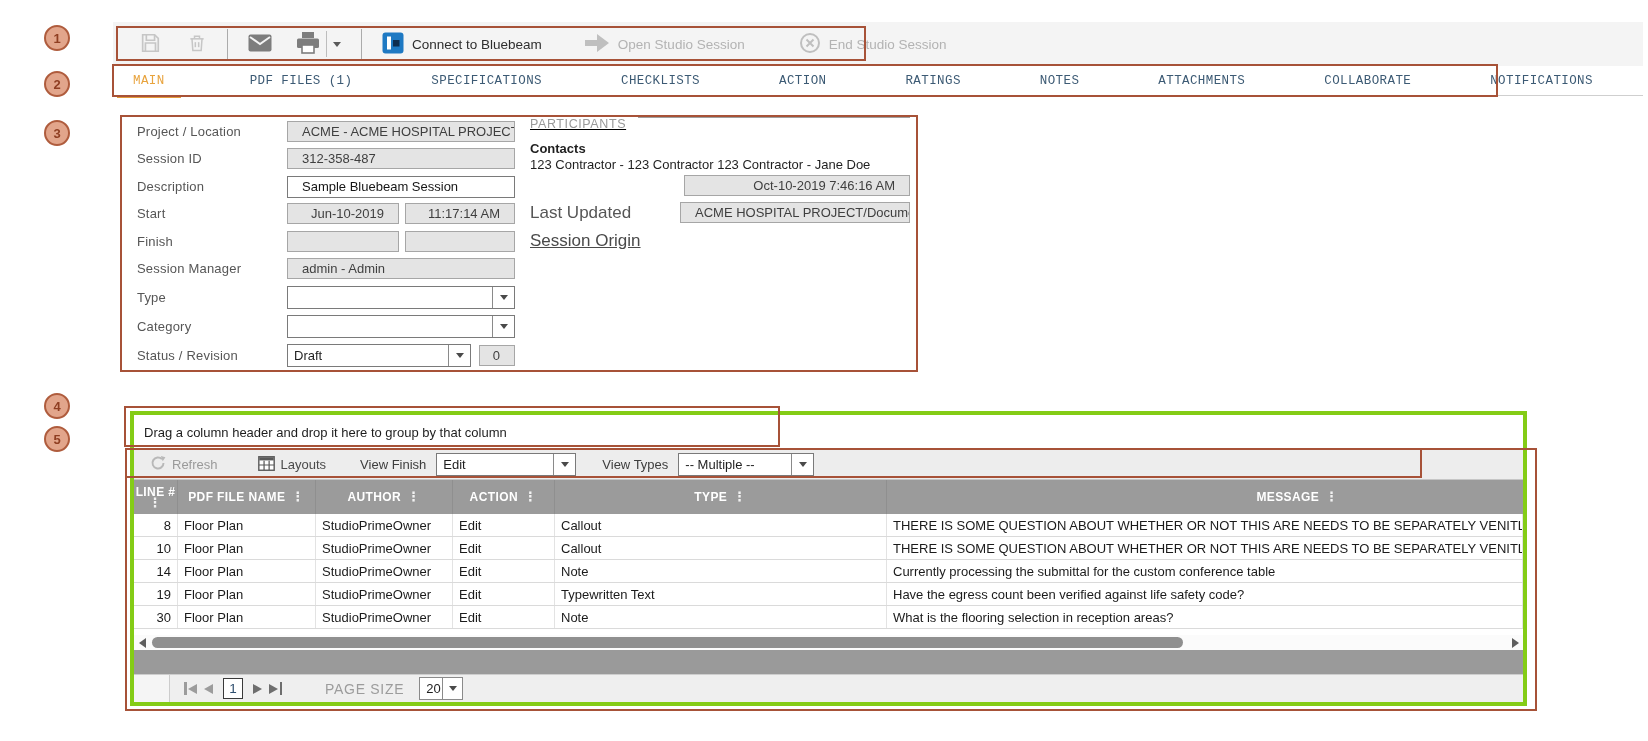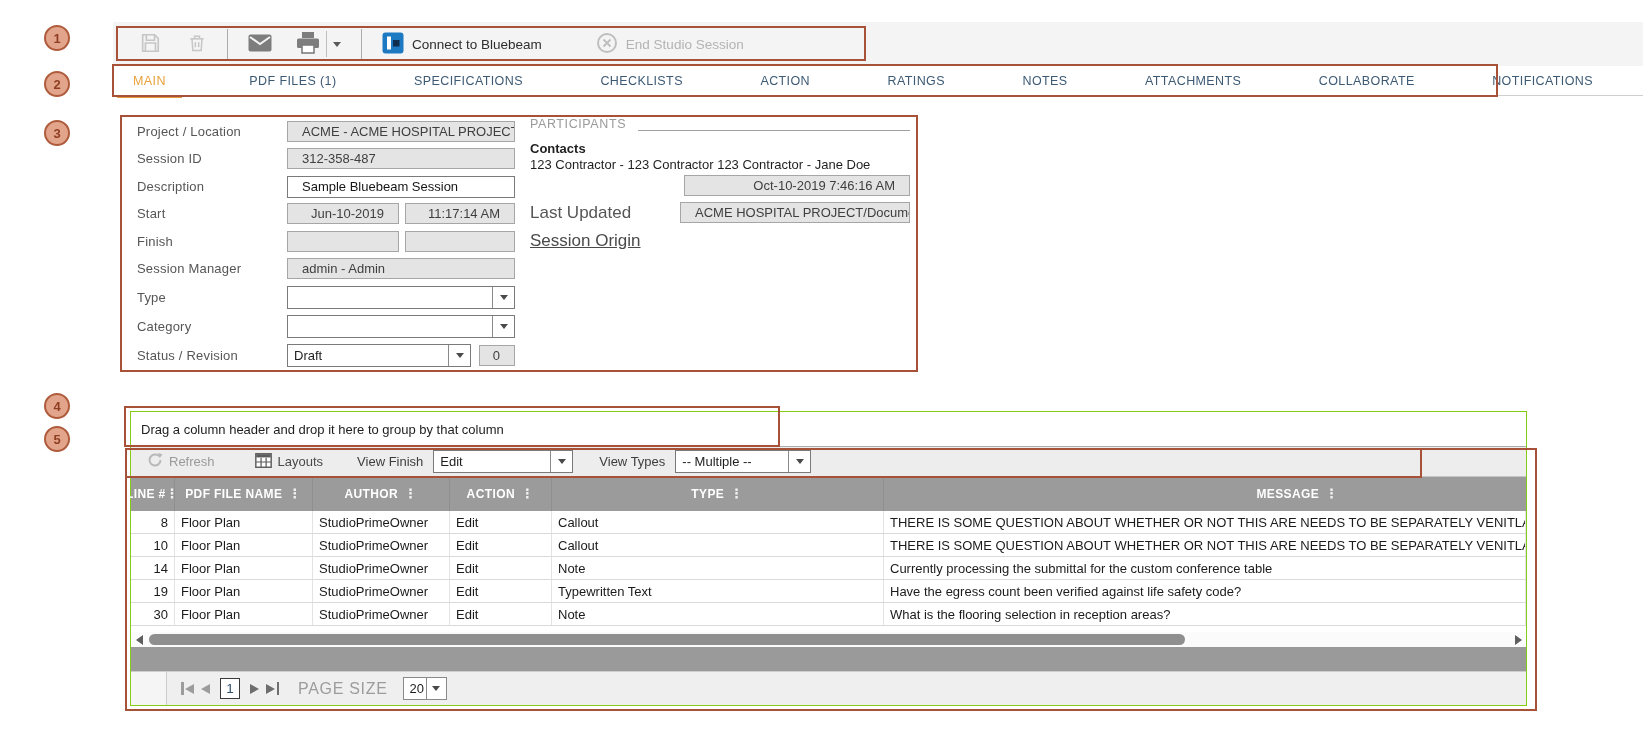--- a/index.html
+++ b/index.html
@@ -11,63 +11,63 @@
   .toolbar{position:absolute;left:4px;top:0;height:44px;display:flex;align-items:center;padding-left:16px;}
   .tbtn{display:flex;align-items:center;justify-content:center;height:34px;padding:0 6px;background:none;border:none;cursor:default;}
   .tsep{width:1px;height:30px;background:#ABABAB;margin:0 14px;}
   .tlabel{font-size:13.5px;color:#2e2e2e;margin-left:8px;white-space:nowrap;text-align:right;}
   .tlabel.dis{color:#B3B3B3;}
   .print-caret{display:flex;align-items:center;height:26px;border-left:1px solid #BDBDBD;padding-left:6px;margin-left:6px;}
 
   
   .tabstrip{position:absolute;left:113px;top:66px;width:1530px;height:30px;background:#fff;
             border-bottom:1px solid #CFCFCF;display:flex;align-items:center;justify-content:space-between;
-            padding-right:40px;box-sizing:border-box;}
+            padding-right:40px;box-sizing:border-box;font-family:Liberation Mono, monospace;}
   .tab{position:relative;height:30px;display:flex;align-items:center;padding:0 10px;font-size:12.5px;
        letter-spacing:.4px;color:#3C5A74;white-space:nowrap;cursor:default;}
   .tab.first{padding-left:20px;padding-right:16px;}
   .tab.active{color:#E8A33D;}
   .tab.active::after{content:"";position:absolute;left:4px;right:0;bottom:-2px;height:3px;background:#E29B3B;}
 
   
   .frow{position:absolute;left:137px;width:380px;height:23px;display:flex;align-items:center;}
   .flabel{width:150px;font-size:13px;color:#565656;letter-spacing:.2px;}
   .inp{box-sizing:border-box;height:21px;display:flex;align-items:center;padding:0 14px;font-size:13px;color:#3F3F3F;overflow:hidden;white-space:nowrap;}
   .inp.gray{background:#E4E4E4;border:1px solid #A6A6A6;}
   .inp.white{background:#fff;border:1px solid #7A7A7A;color:#161616;height:22px;}
   .right{justify-content:flex-end;}
   .w228{width:228px;}
   .dd{background:#fff;border:1px solid #7A7A7A;height:23px;display:flex;align-items:stretch;box-sizing:border-box;}
   .dd .val{flex:1;display:flex;align-items:center;padding:0 6px;font-size:13px;color:#1e1e1e;overflow:hidden;white-space:nowrap;}
   .caret-btn{width:21px;border-left:1px solid #8A8A8A;display:flex;align-items:center;justify-content:center;background:#fff;}
   .caret{width:0;height:0;border-left:4px solid transparent;border-right:4px solid transparent;border-top:5px solid #4A4A4A;}
 
   
-  .p-head{position:absolute;left:530px;top:117px;width:380px;display:flex;align-items:flex-end;}
+  .p-head{position:absolute;left:530px;top:117px;width:380px;display:flex;align-items:flex-start;text-decoration:underline;}
   .p-head span{font-size:12.5px;color:#9A9A9A;letter-spacing:.6px;}
   .p-rule{flex:1;height:1px;background:#9F9F9F;margin-left:12px;}
   .p-contacts-label{position:absolute;left:530px;top:141px;font-size:13px;color:#1f1f1f;font-weight:700;}
   .p-contacts-line{position:absolute;left:530px;top:157px;font-size:13px;color:#1f1f1f;}
   .p-row-label{position:absolute;font-size:17px;color:#565656;margin-top:24px;}
   .link{text-decoration:underline;color:#4a4a4a;cursor:pointer;}
 
   
-  .grid{position:absolute;left:130px;top:411px;width:1397px;height:295px;border:1px solid #84cc16;
+  .grid{position:absolute;left:130px;top:411px;width:1397px;height:295px;border:4px solid #84cc16;
         box-sizing:border-box;display:flex;flex-direction:column;background:#fff;}
   .dragbar{height:35px;box-sizing:border-box;background:#fff;border-bottom:1px solid #ABABAB;
            display:flex;align-items:center;padding:0 10px;font-size:13px;color:#1d1d1d;}
   .gtoolbar{height:30px;box-sizing:border-box;background:#EDEDED;border-bottom:1px solid #C6C6C6;
             display:flex;align-items:center;padding:0 16px;font-size:13px;color:#4A4A4A;}
   .gt-item{display:flex;align-items:center;gap:6px;white-space:nowrap;}
   .gt-label{font-size:13px;color:#3d3d3d;}
   .gt-dd{width:140px;height:23px;margin-left:4px;}
   .ghead{height:34px;background:#9B9B9B;display:flex;color:#fff;box-sizing:border-box;}
   .th{display:flex;align-items:center;justify-content:center;gap:6px;border-right:1px solid #8F8F8F;
       font-size:12px;font-weight:700;letter-spacing:.4px;box-sizing:border-box;white-space:nowrap;}
-  .th.col-line{gap:0;line-height:12px;}
+  .th.col-line{flex-direction:column;gap:0;line-height:12px;}
   .kebab{font-size:13px;font-weight:700;color:#F2F2F2;line-height:10px;}
   .tr{display:flex;height:23px;border-bottom:1px solid #DADADA;background:#fff;box-sizing:border-box;}
   .td{box-sizing:border-box;border-right:1px solid #E3E3E3;display:flex;align-items:center;
       padding:0 6px;font-size:13px;color:#1b1b1b;overflow:hidden;white-space:nowrap;}
   .col-line{width:44px;} .td.col-line{justify-content:flex-end;}
   .col-pdf{width:138px;} .col-author{width:137px;} .col-action{width:102px;} .col-type{width:332px;}
   .col-msg{flex:1;} .th.col-msg{border-right:none;padding-left:185px;}
   .gap6{height:6px;background:#fff;}
   .hscroll{height:15px;display:flex;align-items:stretch;background:#FBFBFB;}
   .sb-arrow{width:16px;display:flex;align-items:center;justify-content:center;}
@@ -79,21 +79,21 @@
   .gfooter{flex:1;background:#EFEFEF;border-top:1px solid #CDCDCD;display:flex;align-items:center;}
   .gf-cell{width:35px;align-self:stretch;background:#F5F5F5;border-right:1px solid #CCCCCC;}
   .pager{display:flex;align-items:center;margin-left:14px;gap:7px;}
   .pgbtn{display:flex;align-items:center;justify-content:center;height:20px;}
   .tri-l{width:0;height:0;border-top:5.5px solid transparent;border-bottom:5.5px solid transparent;border-right:9px solid #9C9C9C;}
   .tri-r{width:0;height:0;border-top:5.5px solid transparent;border-bottom:5.5px solid transparent;border-left:9px solid #6E6E6E;}
   .pbar-l{width:2.5px;height:13px;background:#9C9C9C;margin-right:1.5px;}
   .pbar-r{width:2.5px;height:13px;background:#6E6E6E;margin-left:1.5px;}
   .page-box{width:20px;height:21px;box-sizing:border-box;background:#fff;border:1.5px solid #3A3A3A;
             display:flex;align-items:center;justify-content:center;font-size:13.5px;color:#2F4F6F;margin:0 3px;}
-  .psize-label{margin-left:12px;font-size:16px;color:#9C9C9C;letter-spacing:.7px;}
+  .psize-label{margin-left:36px;font-size:14px;color:#9C9C9C;letter-spacing:.7px;}
   .psize-dd{width:44px;height:23px;margin-left:8px;border-color:#8A8A8A;}
 
   
   .ann-box{position:absolute;border:2px solid #A75238;box-sizing:border-box;pointer-events:none;}
   .callout{position:absolute;width:26px;height:26px;border-radius:50%;background:#E2A58B;border:2px solid #AF5C3D;
            box-sizing:border-box;display:flex;align-items:center;justify-content:center;
            font-size:13px;font-weight:700;color:#8F3E22;}
 </style>
 </head>
 <body>
@@ -146,20 +146,28 @@
       <div class="tsep"></div>
       <button class="tbtn">
         <span>
           <svg width="22" height="22" viewBox="0 0 22 22">
             <rect x="0.5" y="0.5" width="21" height="21" rx="3" fill="#1E79C3"></rect>
             <rect x="5" y="4.5" width="4" height="13" fill="#FFFFFF"></rect>
             <rect x="11" y="8" width="6.5" height="6.5" fill="#0E2D4F"></rect>
           </svg>
         </span>
         <span class="tlabel">Connect to Bluebeam</span>
+      </button>
+      <button class="tbtn" style="margin-left:30px">
+        <span>
+          <svg width="26" height="20" viewBox="0 0 26 20">
+            <polygon points="1,7 13,7 13,1 25,10 13,19 13,13 1,13" fill="#BFBFBF"></polygon>
+          </svg>
+        </span>
+        <span class="tlabel dis">Open Studio Session</span>
       </button>
       <button class="tbtn" style="margin-left:42px">
         <span>
           <svg width="22" height="22" viewBox="0 0 22 22" fill="none" stroke="#BFBFBF" stroke-width="2">
             <circle cx="11" cy="11" r="9"></circle>
               <path d="M7.5 7.5l7 7M14.5 7.5l-7 7"></path>
           </svg>
         </span>
         <span class="tlabel dis">End Studio Session</span>
       </button>

